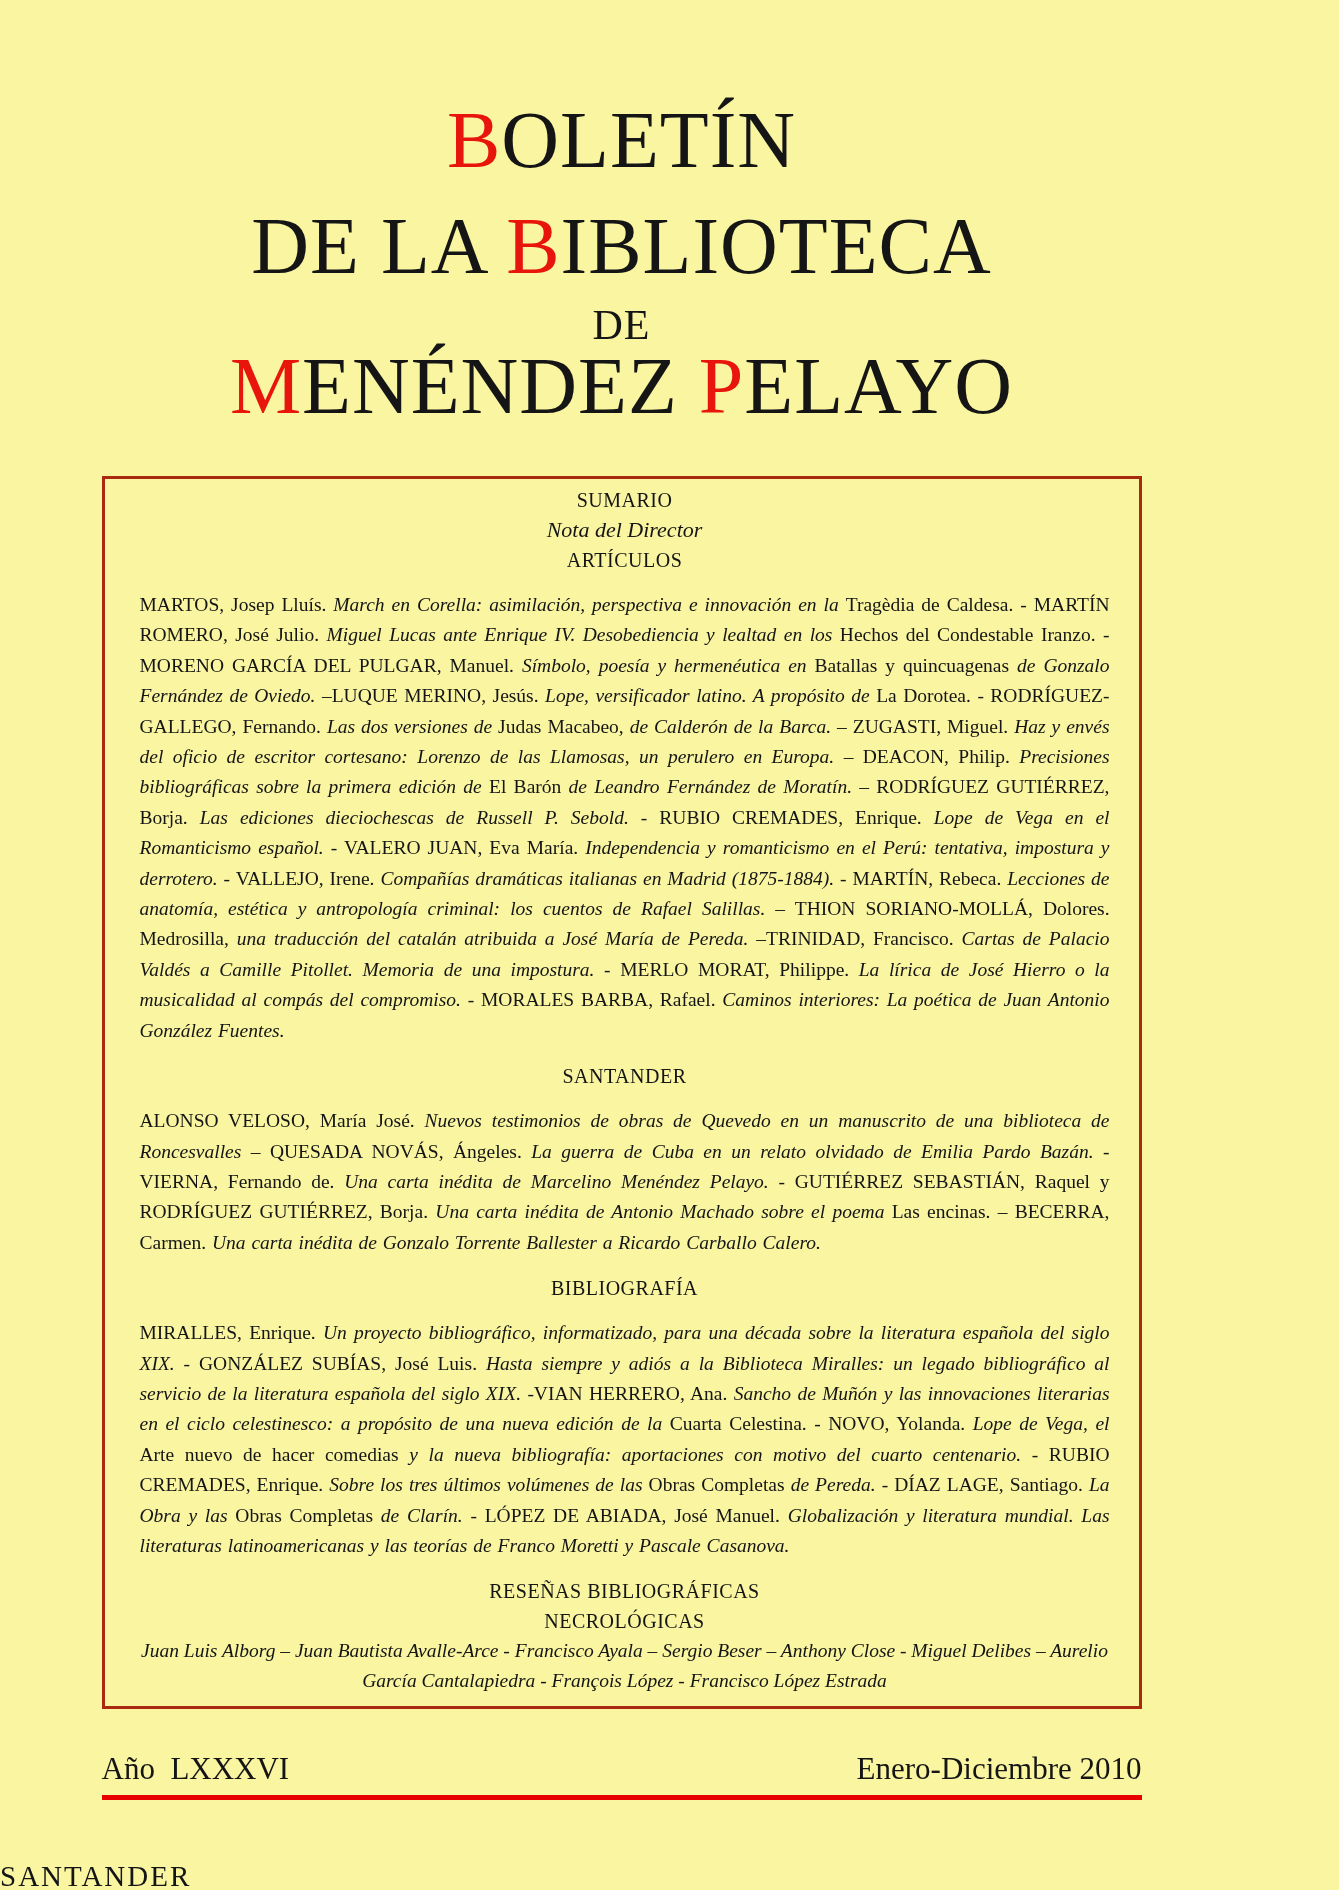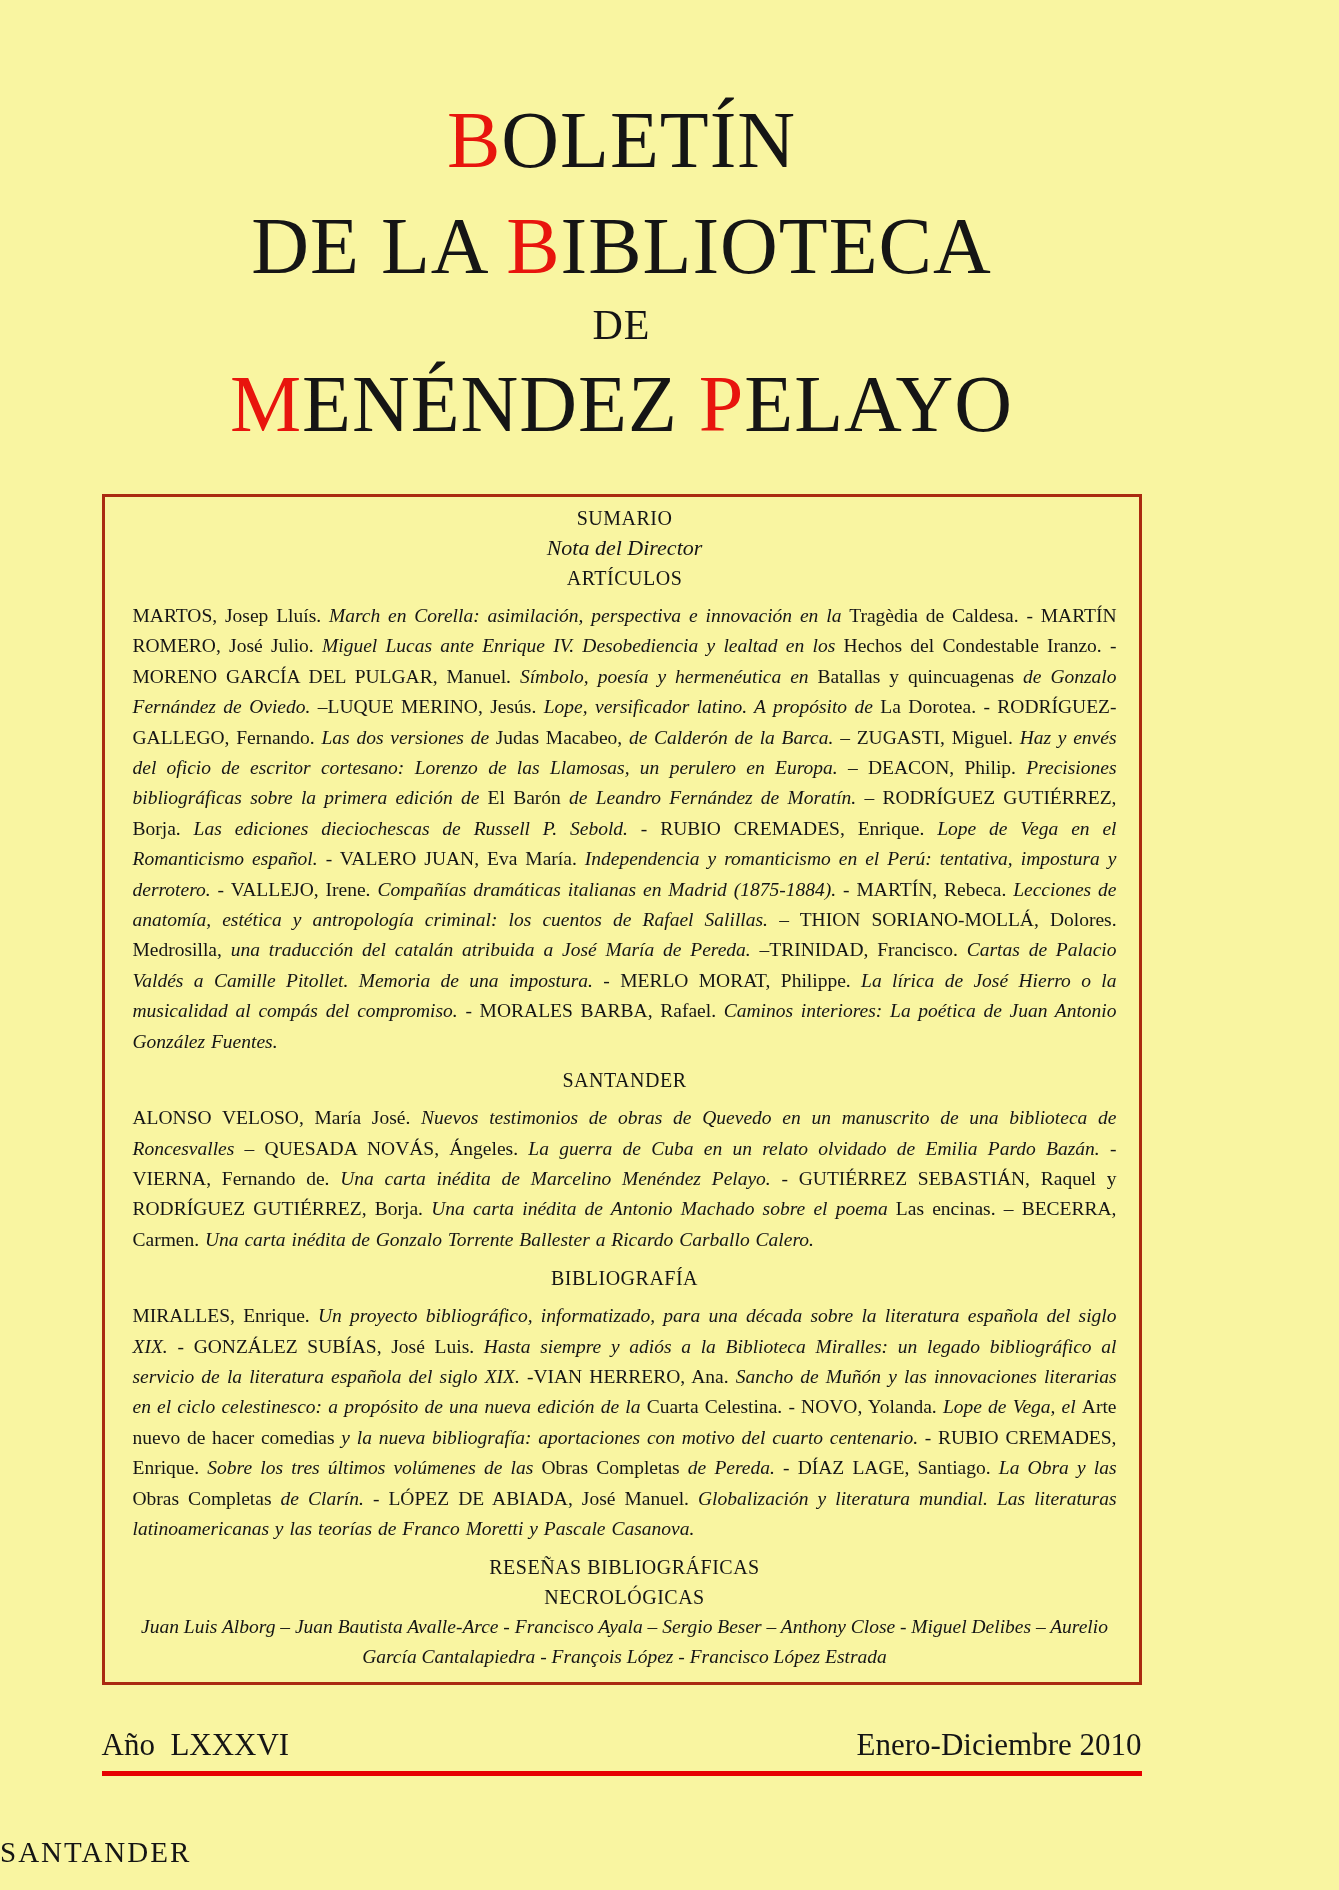--- a/index.html
+++ b/index.html
@@ -12,41 +12,41 @@
   }
   .page { position: relative; width: 1243px; height: 1890px; overflow: hidden; }
 
   
   .title-block { text-align: center; padding-top: 100px; line-height: 1; }
   .t-line { white-space: nowrap; }
   .t-big  { font-size: 80px; letter-spacing: 1px; }
   .t-small{ font-size: 42px; letter-spacing: 1px; }
   .t1 { margin-bottom: 26px; }
   .t2 { margin-bottom: 18px; }
-  .t3 { margin-bottom: 18px; }
+  .t3 { }
   .seg-red { color: #e8150d; }
   .seg-italic { font-style: italic; }
 
   
   .box {
     box-sizing: border-box;
     width: 1040px;
     margin: 50px auto 0 auto;
     border: 3px solid #aa2a10;
     padding: 6px 14px 10px 20px;
   }
   .center { text-align: center; }
   .heading {
     font-size: 20px; line-height: 30px; letter-spacing: .5px;
   }
   .subheading {
     font-size: 22px; line-height: 30px; font-style: italic;
   }
   .body-par {
-    margin: 8px;
+    margin: 15px;
     font-size: 19.5px;
     line-height: 30.4px;
     text-align: justify;
     word-spacing: 1px;
   }
   .necro-par {
     margin: 0;
     font-size: 19.5px;
     line-height: 30px;
     text-align: center;

